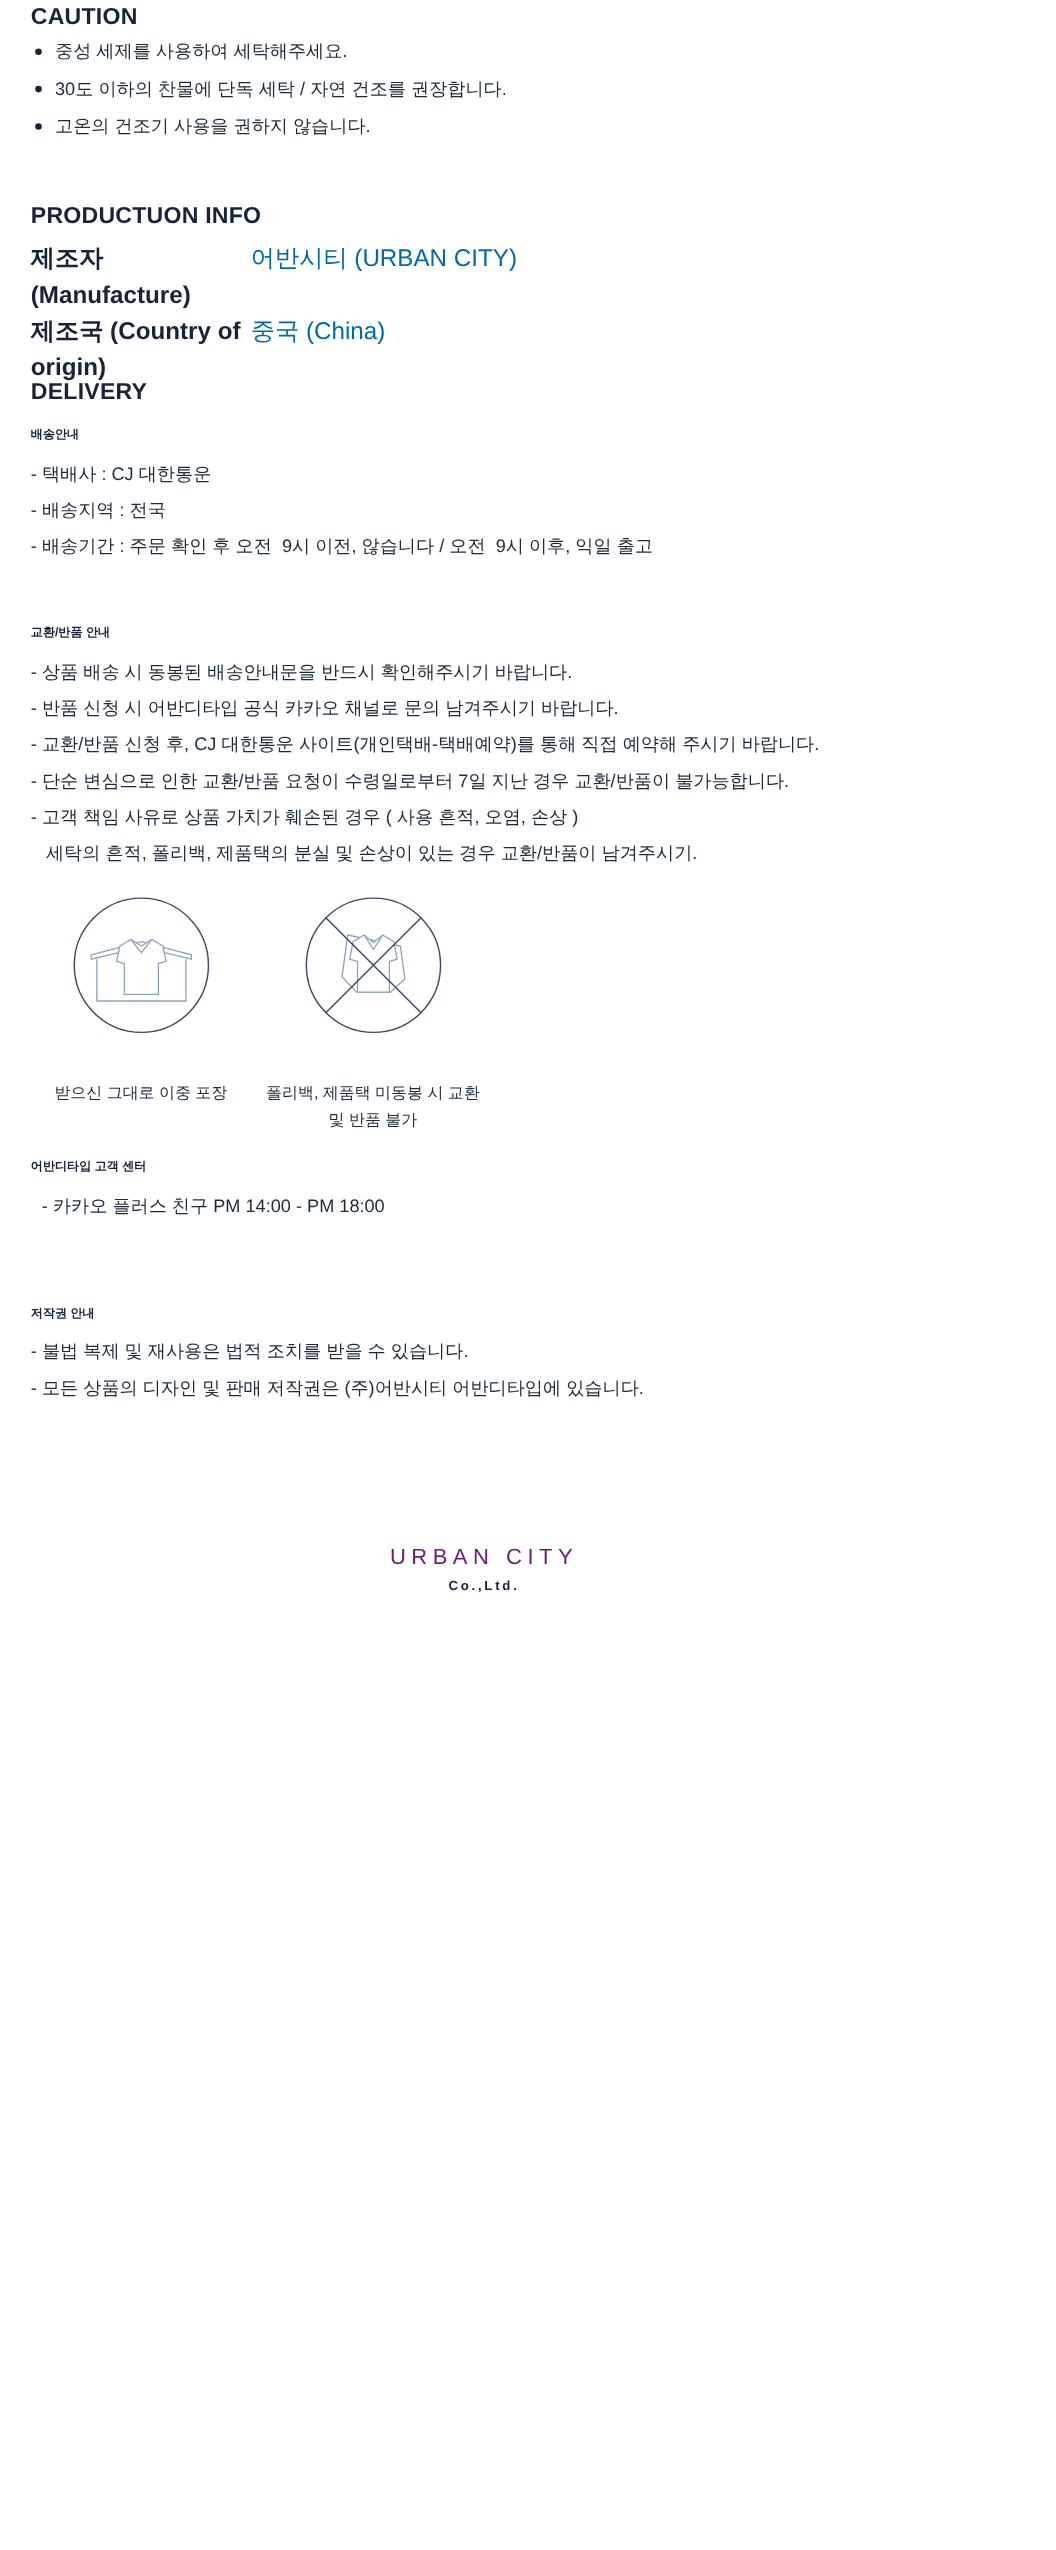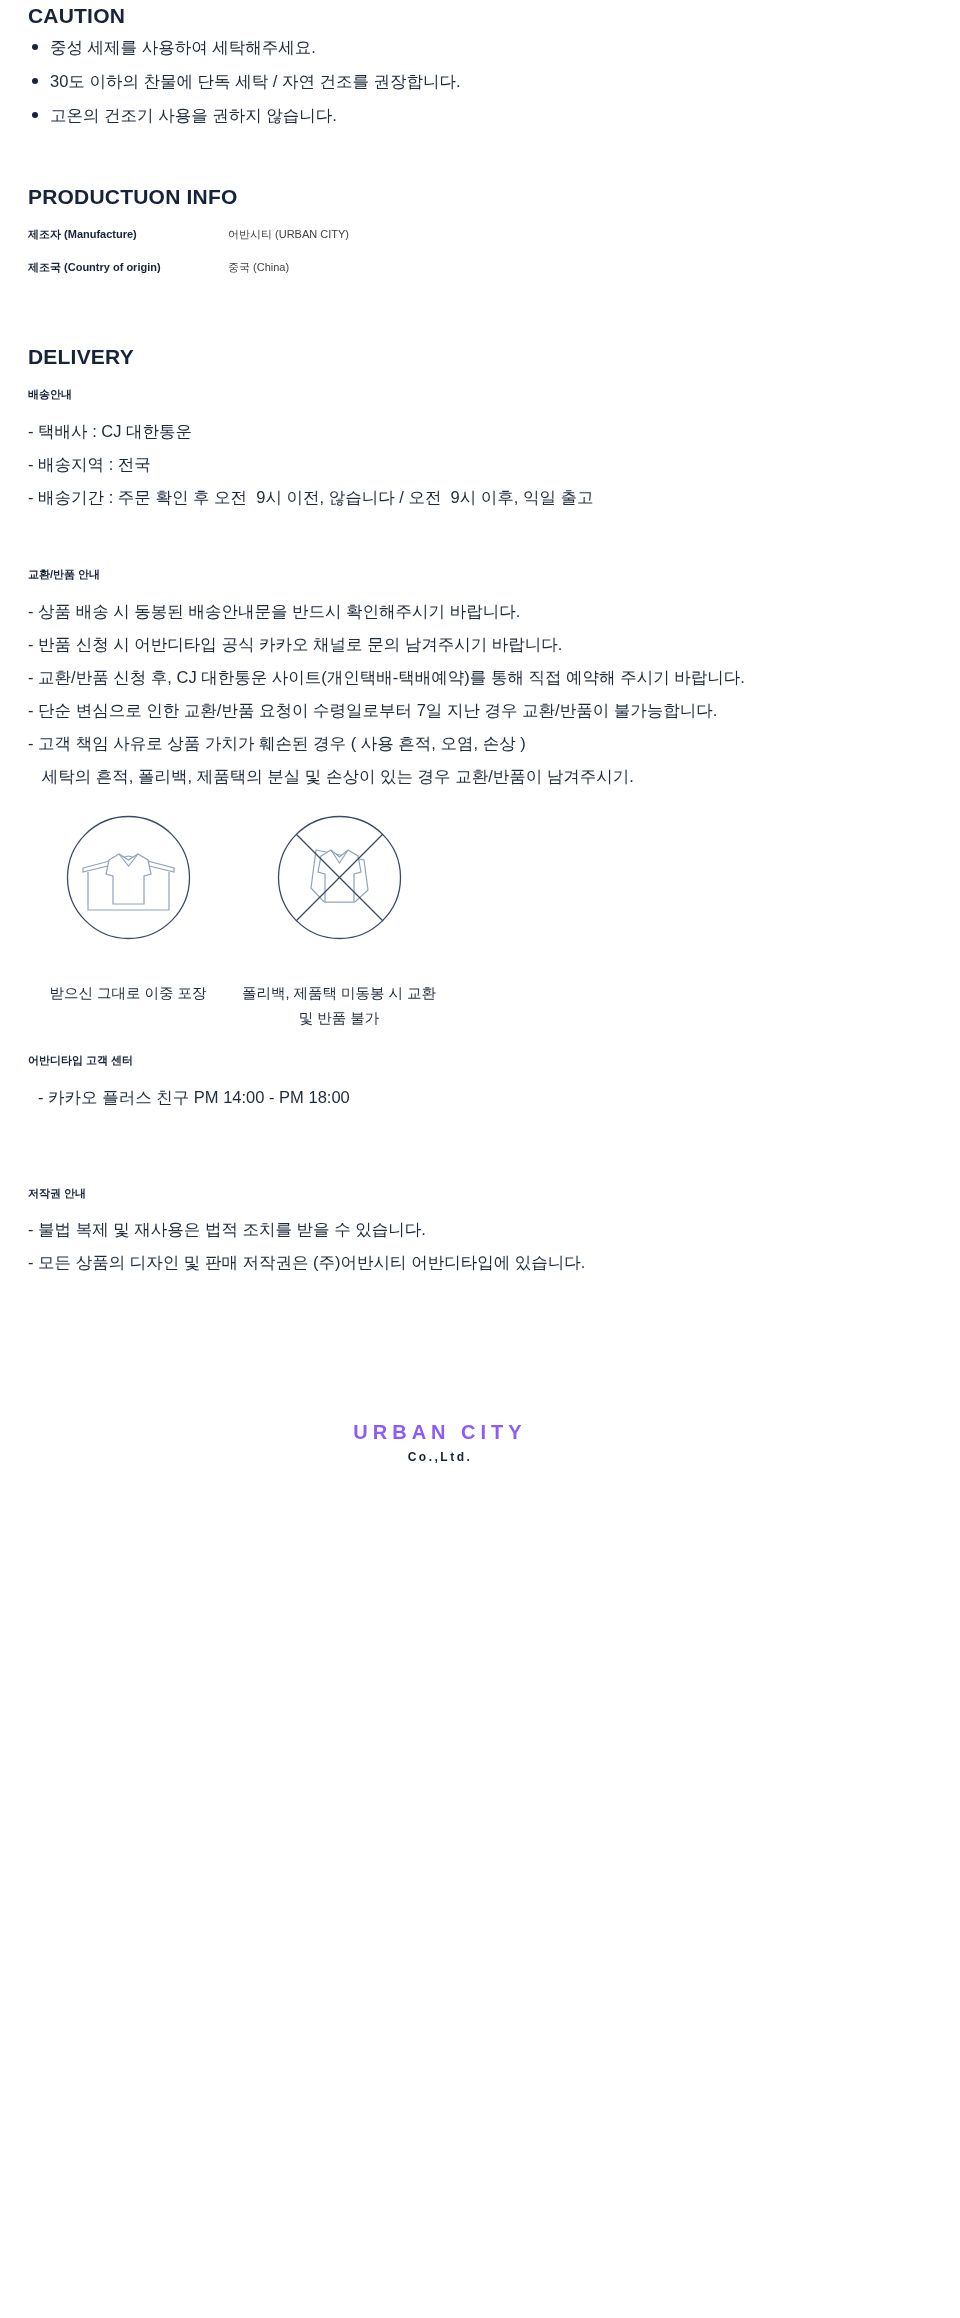--- a/index.html
+++ b/index.html
@@ -59,31 +59,31 @@
   }
   .dash-line {
     font-size: 16.5px;
     line-height: 33px;
     color: #1c2a3a;
     white-space: pre-wrap;
   }
   .info-row {
     display: flex;
     align-items: baseline;
-    font-size: 11px;
+    font-size: 22px;
     line-height: 33px;
   }
   .info-label {
     font-weight: bold;
     width: 200px;
     flex: 0 0 200px;
     color: #17233a;
   }
   .info-value {
-    color: #404040;
+    color: #0369a1;
   }
 
   
   #caution-title { position: absolute; left: 28px; top: 4px; }
   #caution-list  { position: absolute; left: 28px; top: 30px; width: 700px; }
 
   #production-title { position: absolute; left: 28px; top: 185px; }
   #production-info  { position: absolute; left: 28px; top: 218px; width: 620px; }
 
   #delivery-title { position: absolute; left: 28px; top: 345px; }
@@ -120,24 +120,23 @@
 
   #footer-logo {
     position: absolute;
     left: 0;
     top: 1405px;
     width: 880px;
     text-align: center;
   }
   .logo-main {
     font-size: 20px;
-    font-weight: bold;
+    font-weight: normal;
     letter-spacing: 5px;
-    color: #8b5cf6;
-    margin-top: 16px;
+    color: #701a75;
   }
   .logo-sub {
     margin-top: 6px;
     font-size: 12px;
     font-weight: bold;
     letter-spacing: 2.5px;
     color: #17233a;
   }
 </style>
 </head>

